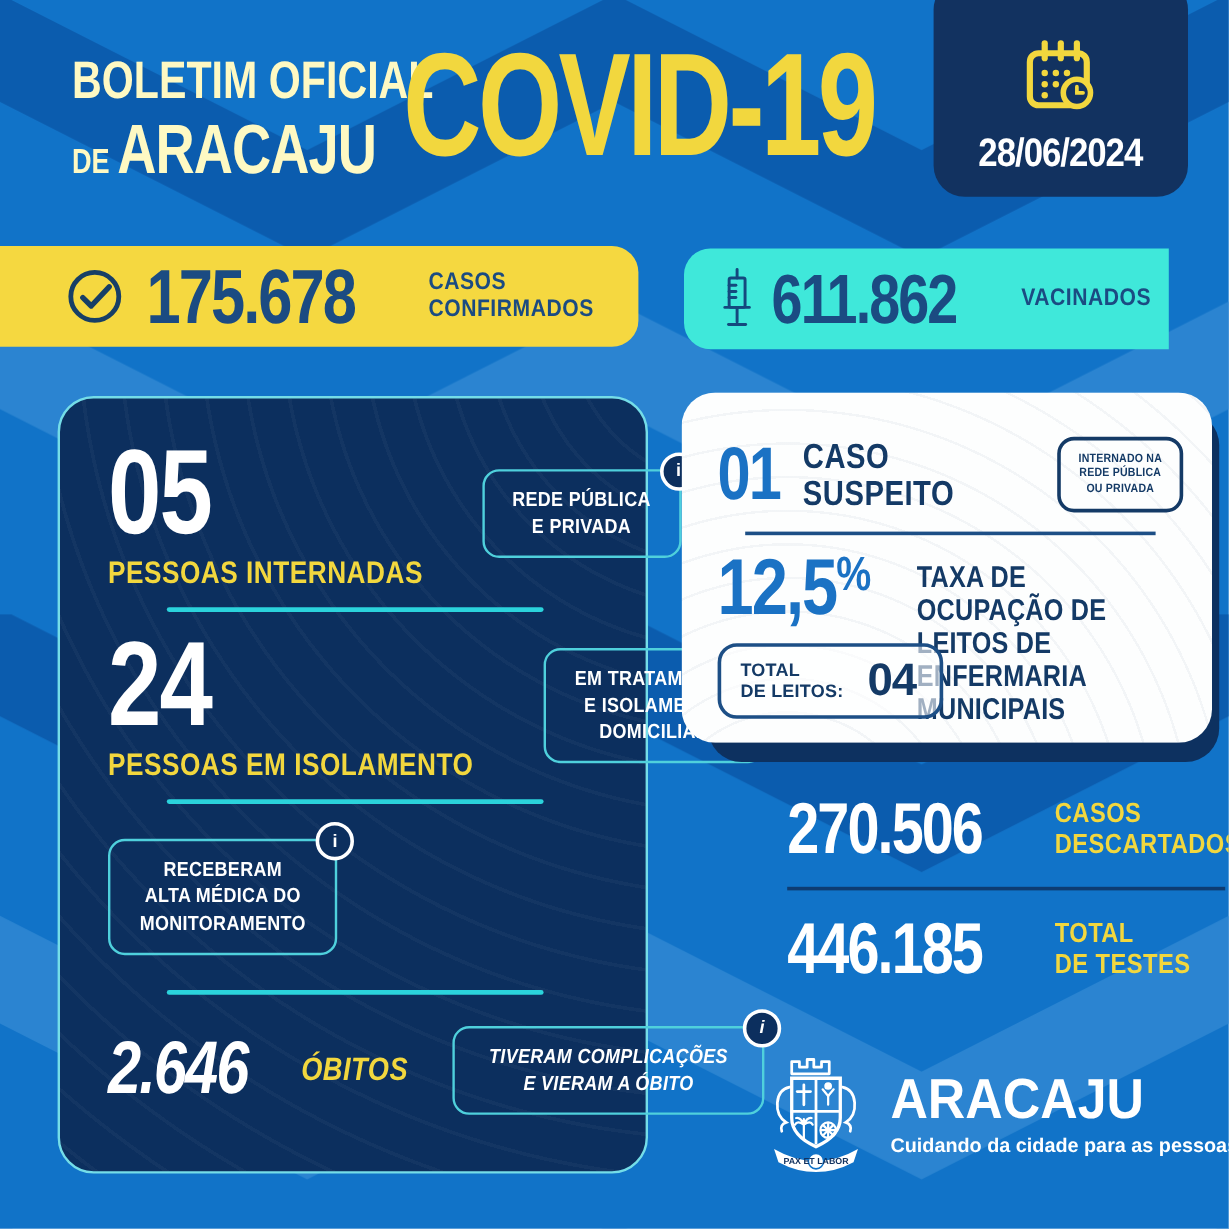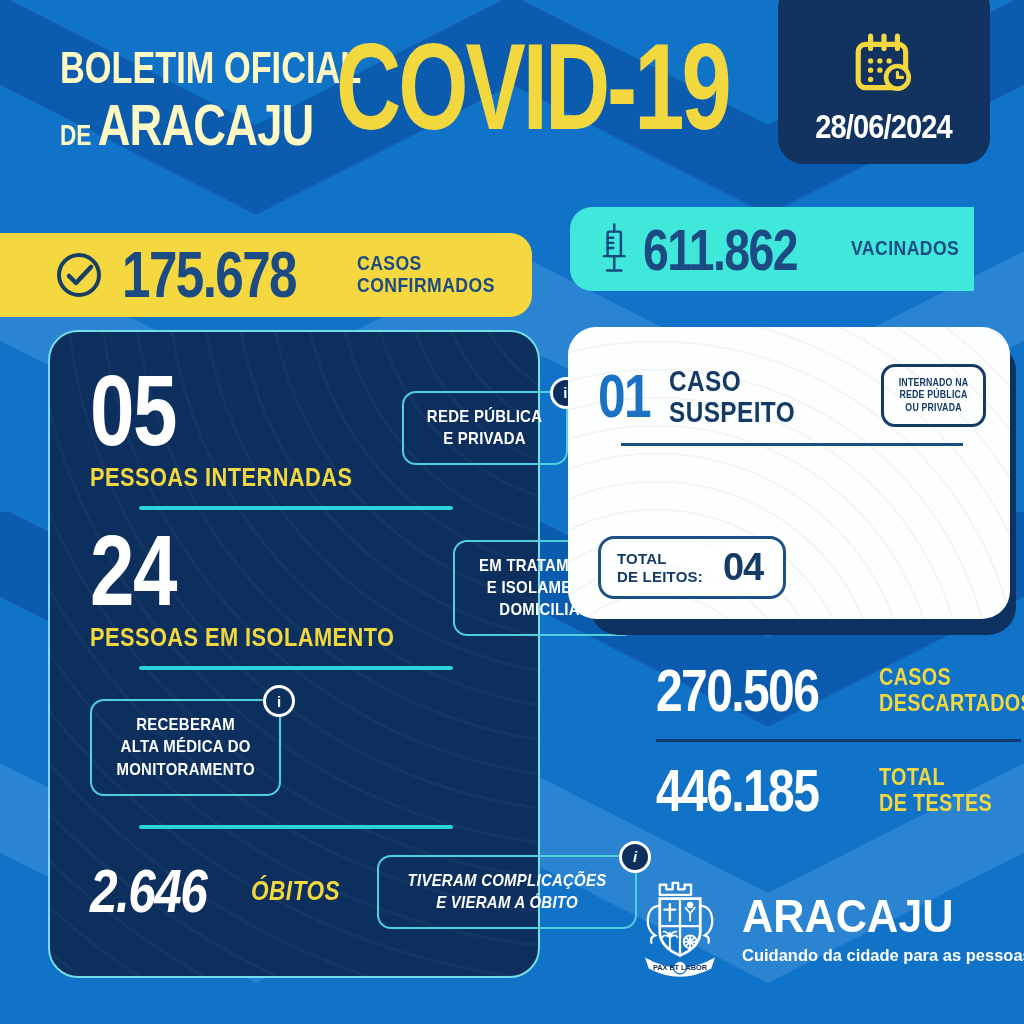--- a/index.html
+++ b/index.html
@@ -32,21 +32,21 @@
   .covid-title {
     position:absolute; left:336px; top:26px; color:#f2d73e;
     font-size:122px; letter-spacing:-4px; line-height:1;
     transform:scaleX(.74); transform-origin:left top; white-space:nowrap;
   }
 
   
   .banner { position:absolute; display:flex; align-items:center; box-sizing:border-box; }
   .banner-confirmed {
     left:0; top:205px; width:532px; height:84px; background:#f5d840;
-    border-radius:0 22px 22px 0; padding-left:54px; gap:18px;margin-top:28px;
+    border-radius:0 22px 22px 0; padding-left:54px; gap:18px;
   }
   .banner-vaccinated {
     left:570px; top:207px; width:404px; height:84px; background:#3fe8da;
     border-radius:22px 0 0 22px; padding-left:32px; gap:16px;
   }
   .banner-num { color:#1b4b82; font-size:64px; letter-spacing:-2px;
                 transform:scaleX(.8); transform-origin:left center; white-space:nowrap; }
   .banner-num.sm { font-size:58px; }
   .banner-lbl { color:#1b4b82; font-size:20px; line-height:1.08; letter-spacing:.5px;
                 transform:scaleX(.88); transform-origin:left center; }
@@ -267,20 +267,26 @@
       <div class="suspect-num">01</div>
       <div class="suspect-lbl ml">CASO
 SUSPEITO</div>
       <div class="badge-navy">
         <span class="ml cond-c">INTERNADO NA
 REDE PÚBLICA
 OU PRIVADA</span>
       </div>
     </div>
     <hr class="div-navy">
+    <div class="occ-row">
+      <div class="occ-num"><span>12,5</span><sup>%</sup></div>
+      <div class="occ-lbl ml">TAXA DE OCUPAÇÃO DE
+LEITOS DE ENFERMARIA
+MUNICIPAIS</div>
+    </div>
     <div class="beds-badge">
       <span class="beds-lbl ml">TOTAL
 DE LEITOS:</span>
       <span class="beds-val">04</span>
     </div>
   </div>
 
   <div class="summary">
     <div class="sum-row">
       <div class="sum-num">270.506</div>

